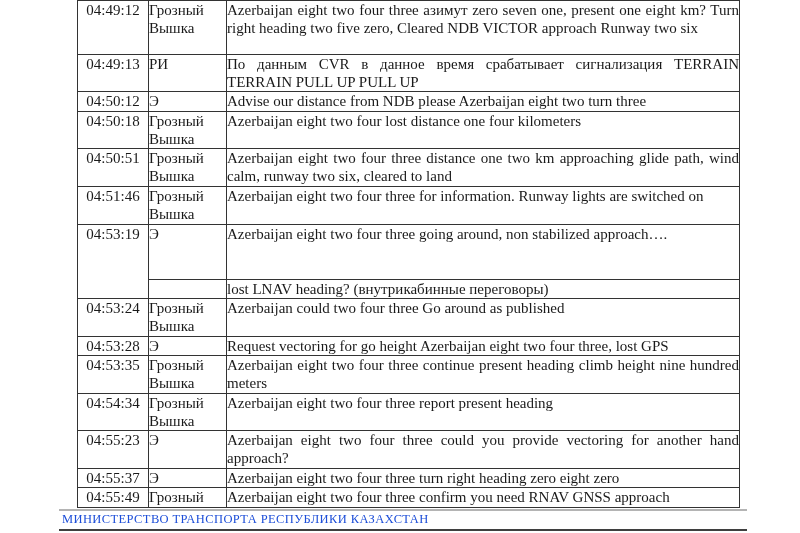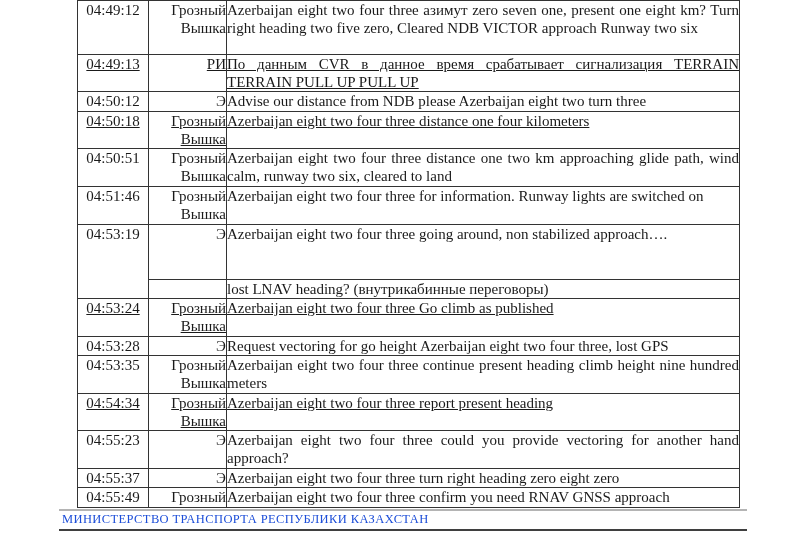--- a/index.html
+++ b/index.html
@@ -21,25 +21,25 @@
   }
   table.transcript td {
     border: 1px solid #333333;
     vertical-align: top;
     font-size: 15px;
     line-height: 18.2px;
     padding: 0;
     overflow: hidden;
   }
   td.c-time  { width: 70px;  text-align: center; }
-  td.c-spk   { width: 77px;  text-align: right; }
+  td.c-spk   { width: 77px;  text-align: left; }
   td.c-txt   { width: 512px; text-align: justify; padding: 0 3px 0 4px; }
   tr.h1  { height: 19px; }
   tr.h1s { height: 18px; }
-  tr.h2  { height: 37px; text-decoration: underline; }
+  tr.h2  { height: 37px; }
   tr.h2b { height: 38px; margin-top: 33px; }
   tr.h3  { height: 54px; }
   tr.hA  { height: 55px; }
   .footer-rule-top {
     position: absolute;
     left: 59px; top: 509px;
     width: 688px; height: 2px;
     background: #b4b4b4;
   }
   .footer-text {
@@ -75,21 +75,21 @@
         <td class="c-txt">По данным CVR в данное время срабатывает сигнализация TERRAIN TERRAIN PULL UP PULL UP</td>
       </tr>
       <tr class="h1">
         <td class="c-time">04:50:12</td>
         <td class="c-spk">Э</td>
         <td class="c-txt">Advise our distance from NDB please Azerbaijan eight two turn three</td>
       </tr>
       <tr class="h2">
         <td class="c-time">04:50:18</td>
         <td class="c-spk">Грозный Вышка</td>
-        <td class="c-txt">Azerbaijan eight two four three distance one four kilometers</td>
+        <td class="c-txt">Azerbaijan eight two four lost distance one four kilometers</td>
       </tr>
       <tr class="h2b">
         <td class="c-time">04:50:51</td>
         <td class="c-spk">Грозный Вышка</td>
         <td class="c-txt">Azerbaijan eight two four three distance one two km approaching glide path, wind calm, runway two six, cleared to land</td>
       </tr>
       <tr class="h2b">
         <td class="c-time">04:51:46</td>
         <td class="c-spk">Грозный Вышка</td>
         <td class="c-txt">Azerbaijan eight two four three for information.  Runway lights are switched on</td>
@@ -99,21 +99,21 @@
         <td class="c-spk">Э</td>
         <td class="c-txt">Azerbaijan eight two four three going around, non stabilized approach….</td>
       </tr>
       <tr class="h1s">
         <td class="c-spk"></td>
         <td class="c-txt">lost LNAV heading? (внутрикабинные переговоры)</td>
       </tr>
       <tr class="h2">
         <td class="c-time">04:53:24</td>
         <td class="c-spk">Грозный Вышка</td>
-        <td class="c-txt">Azerbaijan eight two four three Go climb as published</td>
+        <td class="c-txt">Azerbaijan could two four three Go around as published</td>
       </tr>
       <tr class="h1">
         <td class="c-time">04:53:28</td>
         <td class="c-spk">Э</td>
         <td class="c-txt">Request vectoring for go height Azerbaijan eight two four three, lost GPS</td>
       </tr>
       <tr class="h2b">
         <td class="c-time">04:53:35</td>
         <td class="c-spk">Грозный Вышка</td>
         <td class="c-txt">Azerbaijan eight two four three continue present heading climb height nine hundred meters</td>

